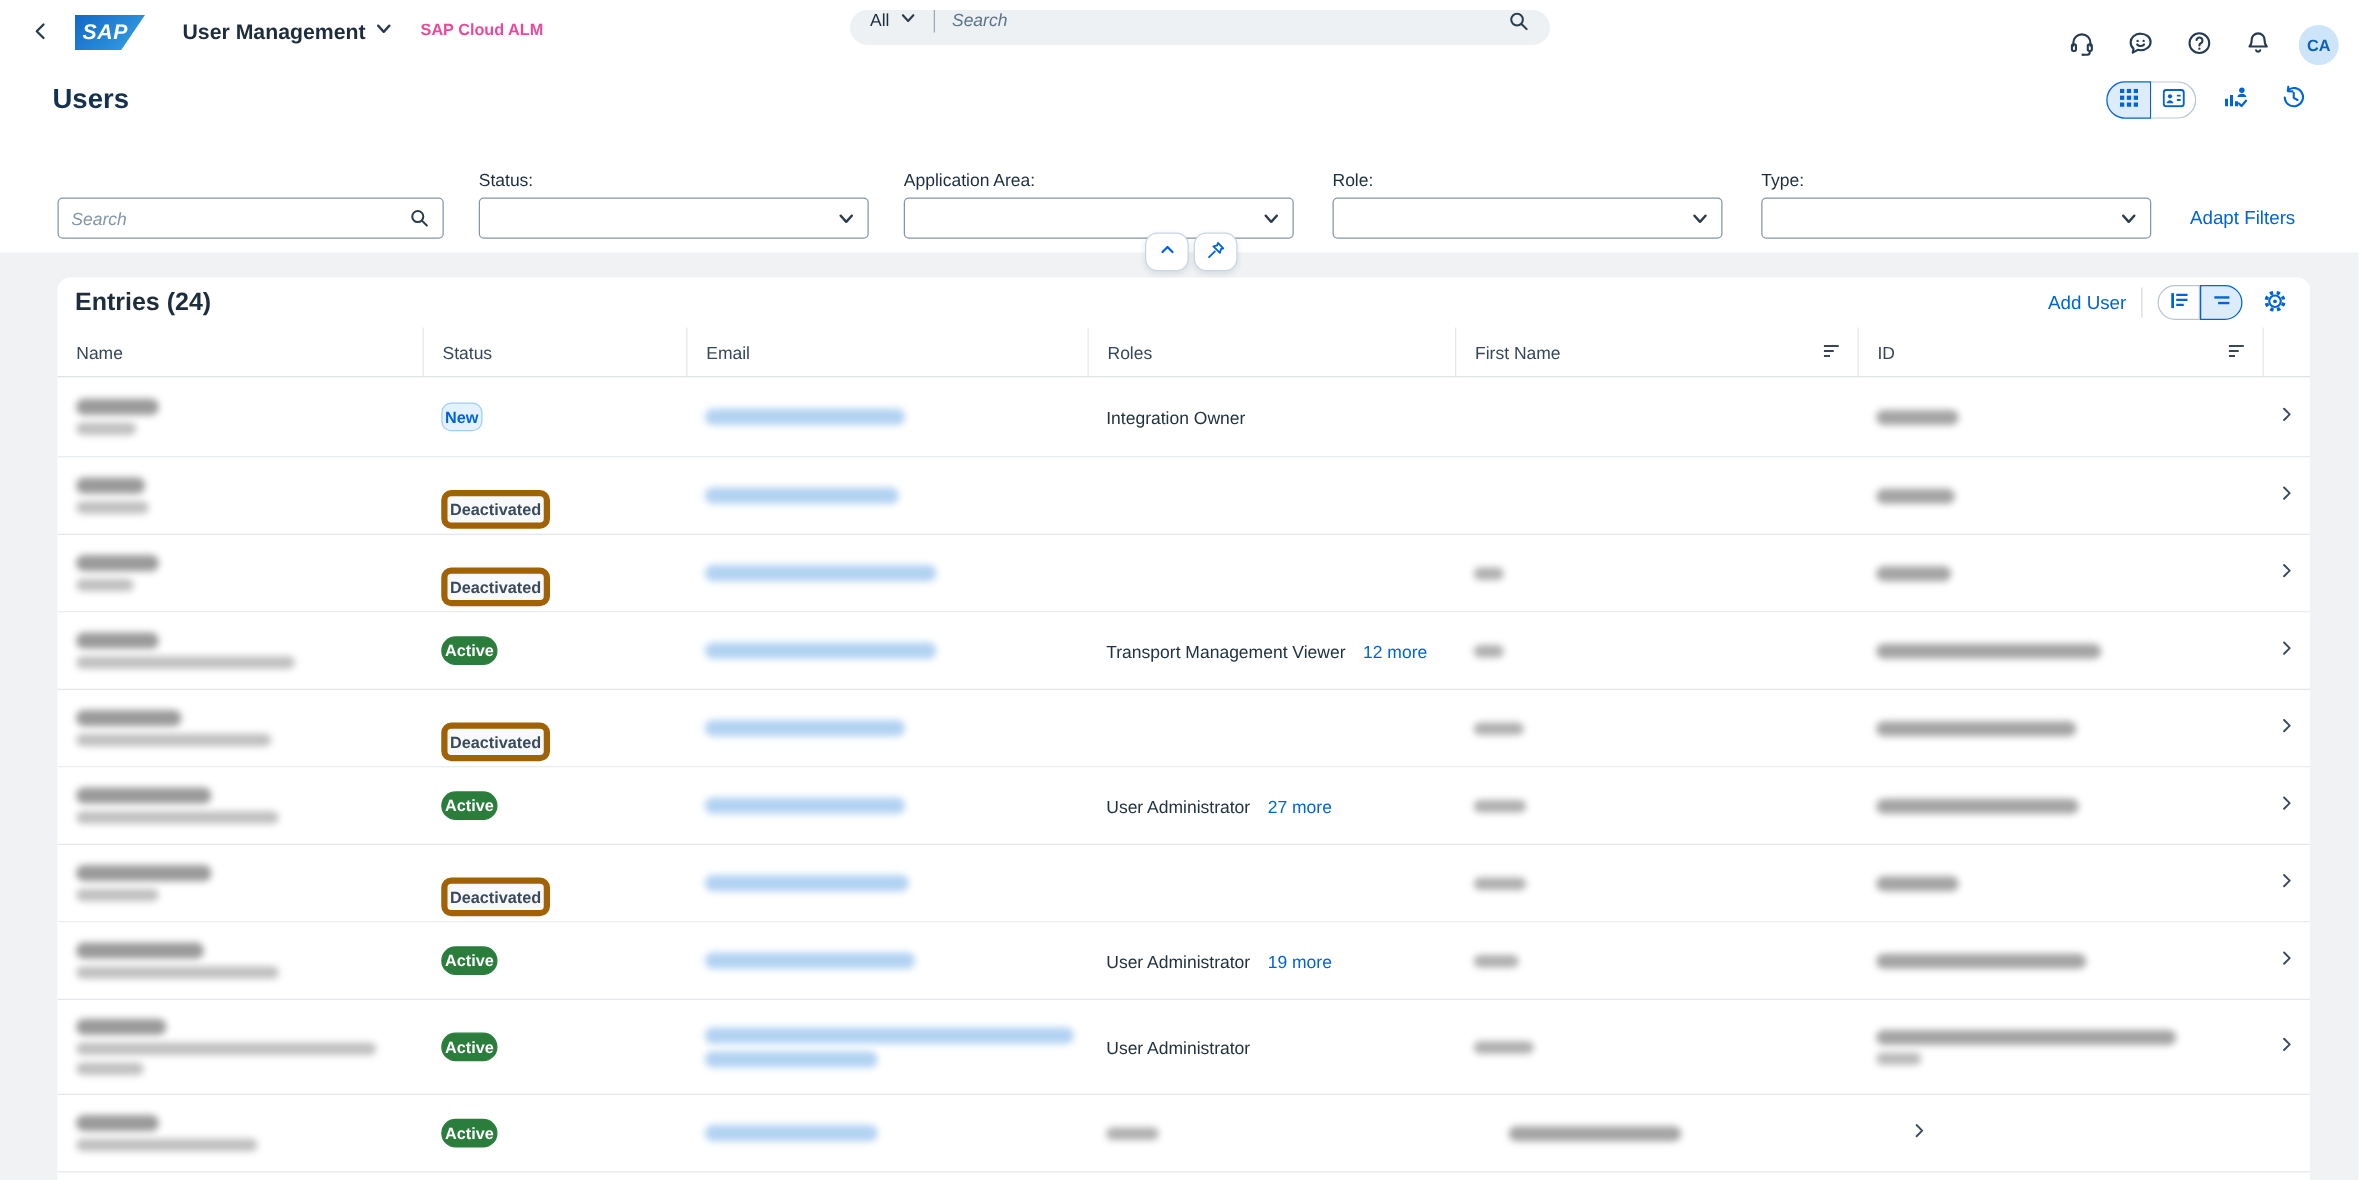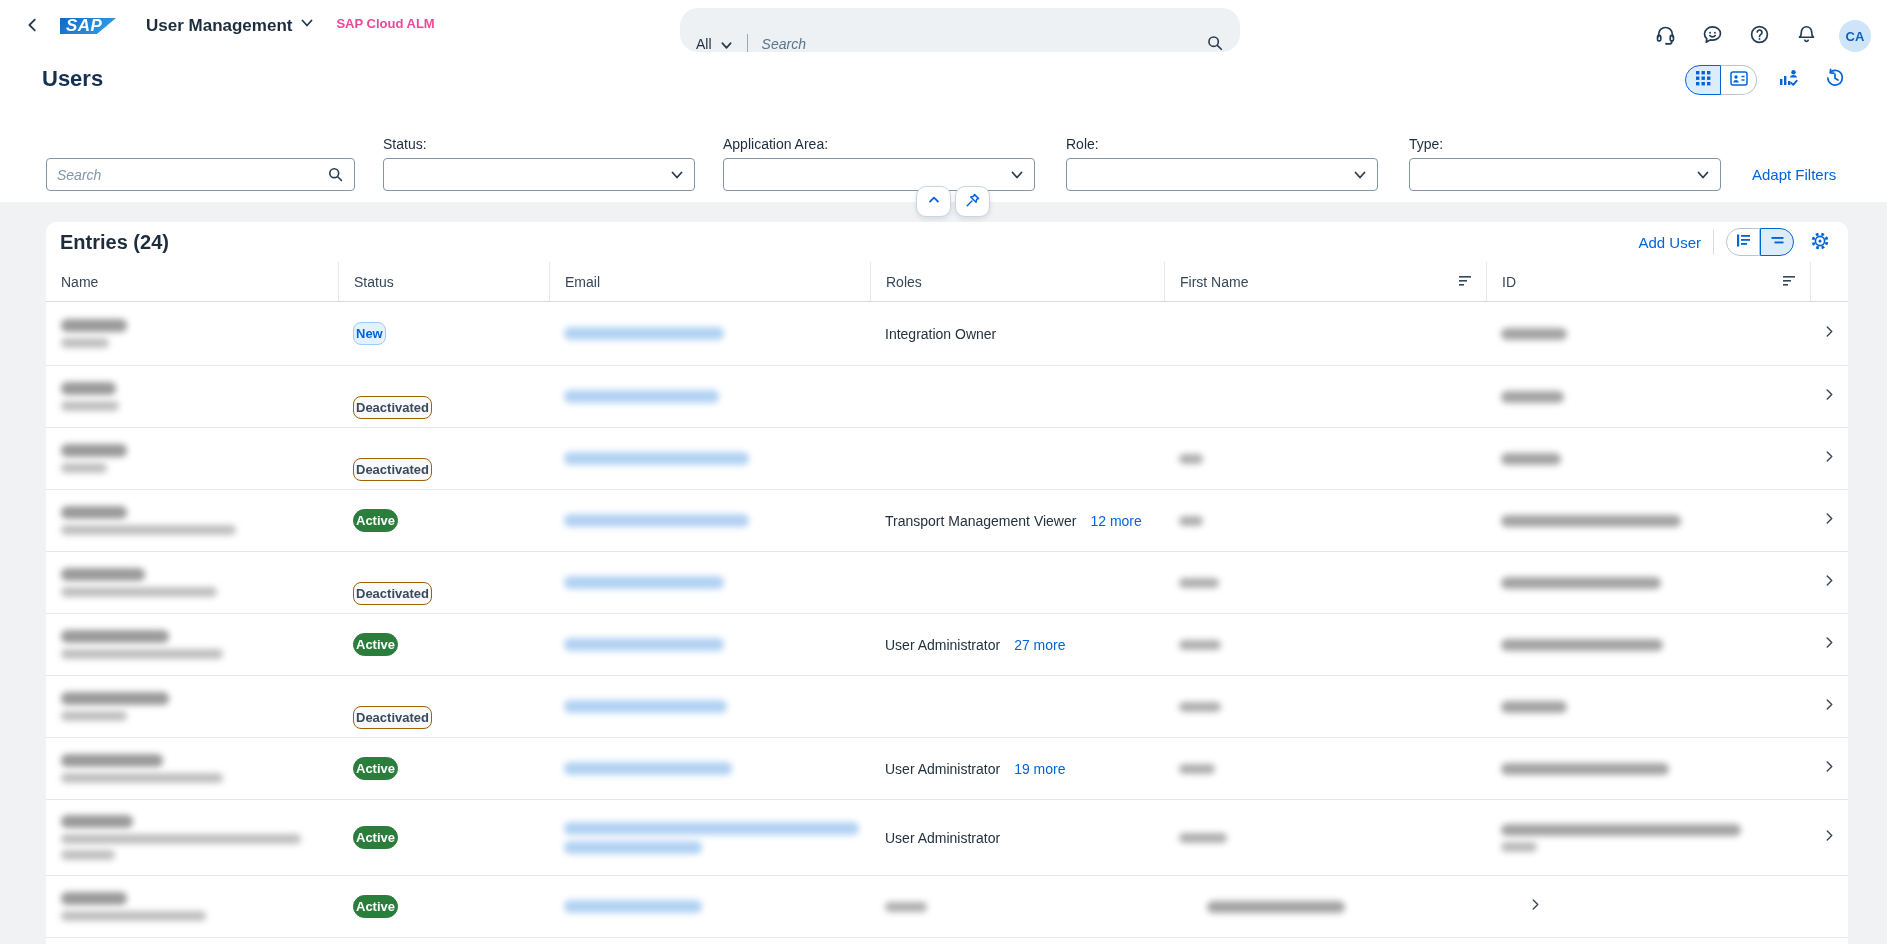--- a/index.html
+++ b/index.html
@@ -6,28 +6,28 @@
   html,body { width:1887px; height:944px; overflow:hidden; background:#fff;
     font-family:"Liberation Sans","DejaVu Sans",sans-serif; }
   .canvas { position:relative; width:1887px; height:944px; }
 
   
   .shell { position:absolute; top:0; left:0; right:0; height:52px; background:#fff;
     display:flex; align-items:center; padding:0 20px; }
   .shell-left { display:flex; align-items:center; gap:14px; }
   .icon-btn { background:none; border:none; cursor:pointer; display:flex; align-items:center;
     justify-content:center; padding:4px; color:#243b52; }
-  .sap-logo { width:56px; height:16px; background:linear-gradient(135deg,#1268c6 0%,#36a3e6 100%);
+  .sap-logo { width:56px; height:28px; background:linear-gradient(135deg,#1268c6 0%,#36a3e6 100%);
     clip-path:polygon(0 0,100% 0,66% 100%,0 100%); display:flex; align-items:center;
     color:#fff; font-weight:bold; font-style:italic; font-size:17px; padding-left:6px; letter-spacing:.5px;text-align:center; }
   .app-title-group { display:flex; align-items:flex-start; gap:8px; margin-left:16px; }
   .app-title { font-size:17px; font-weight:bold; color:#1d2d3e; }
   .app-subtitle { font-size:13px; font-weight:600; color:#ec4899; margin-left:14px; }
-  .shell-search { position:absolute; left:680px; top:8px; width:560px; height:44px;
-    background:#eef1f4; border-radius:18px; display:flex; align-items:flex-end; padding:0 16px; gap:8px; }
+  .shell-search { position:absolute; left:680px; top:8px; width:560px; height:28px;
+    background:#eef1f4; border-radius:18px; display:flex; align-items:flex-start; padding:0 16px; gap:8px; }
   .shell-search .scope { font-size:14px; color:#1d2d3e; }
   .shell-search .vsep { width:1px; height:18px; background:#9aa8b6; margin:0 6px; }
   .shell-search .ph { font-size:14px; font-style:italic; color:#5b738b; flex:1; }
   .shell-right { position:absolute; right:16px; top:0; height:52px; display:flex; align-items:flex-end; gap:18px; }
   .avatar { width:32px; height:32px; border-radius:50%; background:#cde4f9; color:#0e62b6;
     font-size:13px; font-weight:bold; display:flex; align-items:center; justify-content:center; cursor:pointer; }
 
   
   .page-title { position:absolute; left:42px; top:66px; font-size:22px; font-weight:bold; color:#14324f; }
   .view-tools { position:absolute; right:38px; top:64px; display:flex; align-items:center; gap:18px; }
@@ -79,21 +79,21 @@
   .blur { border-radius:6px; filter:blur(3px); opacity:.9; }
   .blur.dark  { height:13px; background:#8f8f8f; }
   .blur.light { height:10px; background:#b8b8b8; }
   .blur.blue  { height:13px; background:#a9cdf1; }
   .blur.fn    { height:10px; background:#a6a6a6; }
   .blur.id1   { height:12px; background:#9a9a9a; }
   .blur.id2   { height:10px; background:#b2b2b2; }
 
   .badge { display:inline-block; font-size:13px; font-weight:bold; padding:3px 2px; border-radius:8px; }
   .badge.info     { background:#e3f2fe; border:1px solid #9dccf7; color:#0064d9; }
-  .badge.neutral  { background:#f7f9fa; border:1px solid #a16207; color:#3a4a5c;margin-top:21px; }
+  .badge.neutral  { background:#f7f9fa; border:5px solid #a16207; color:#3a4a5c;margin-top:21px; }
   .badge.positive { background:#2b7d3c; border:1px solid #2b7d3c; color:#fff; border-radius:14px; }
 
   .role-text { font-size:14px; color:#22323f; }
   .more-link { font-size:14px; color:#0064d9; margin-left:14px; cursor:pointer; }
   .row-chev { color:#3a4a5c; }
 </style>
 </head>
 <body>
 
 <div class="canvas">

